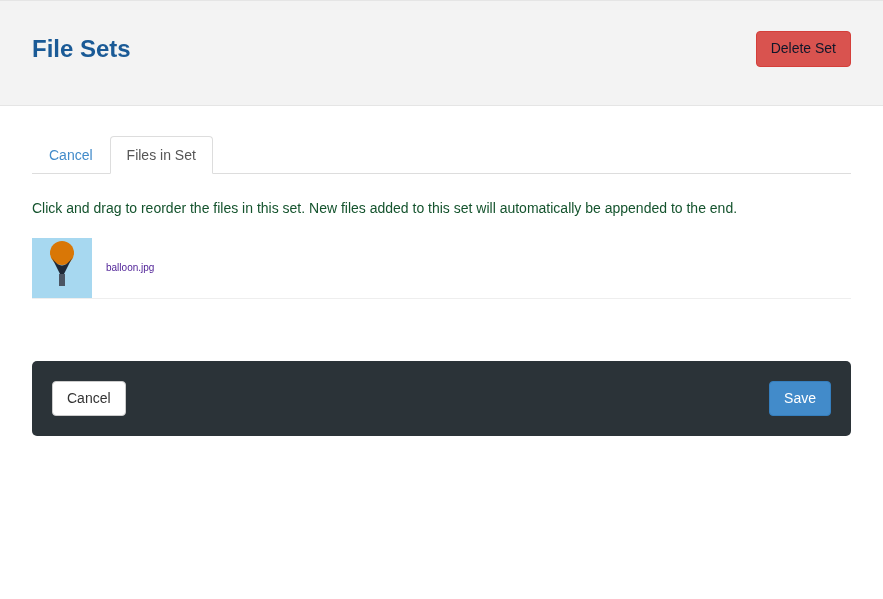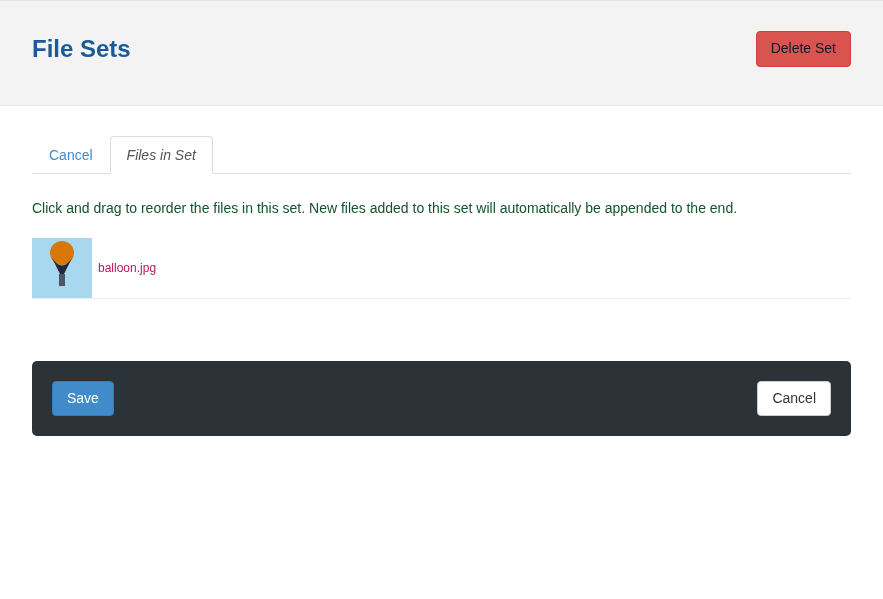--- a/index.html
+++ b/index.html
@@ -67,21 +67,20 @@
       border: 1px solid transparent;
       border-top-left-radius: 4px;
       border-top-right-radius: 4px;
       margin-bottom: -1px;
       font-size: 14px;
     }
     .tab.active {
       border-color: #ddd #ddd #fff #ddd;
       background: #fff;
       color: #555;
-      font-style: italic;
     }
     .instructions {
       color: #14532d;
       margin: 26px 0 22px 0;
       font-size: 14px;
     }
     .file-list {
       list-style: none;
     }
     .file-item {
@@ -99,22 +98,23 @@
       height: 60px;
       flex-shrink: 0;
       margin-right: 6px;
     }
     .thumb svg {
       width: 60px;
       height: 60px;
       display: block;
     }
     .filename {
-      color: #be185d;
-      font-size: 12px;
+      color: #4c1d95;
+      font-size: 10px;
+      margin-left: 8px;
     }
     .footer-bar {
       margin: 42px 32px 16px 32px;
       background: #2b3338;
       border-radius: 5px;
       padding: 20px 20px;
       display: flex;
       justify-content: space-between;
       align-items: center;
     }
@@ -144,15 +144,15 @@
           <path d="M 20 20 Q 30 35 40 20 L 30 40 Z" fill="#1f2937"></path>
           <rect x="27" y="36" width="6" height="12" fill="#4b5563"></rect>
         </svg>
       </div>
       <span class="filename">balloon.jpg</span>
     </li>
   </ul>
 </div>
 
 <div class="footer-bar">
+  <button class="btn btn-default">Cancel</button>
   <button class="btn btn-primary">Save</button>
-  <button class="btn btn-default">Cancel</button>
 </div>
 
 </body></html>

